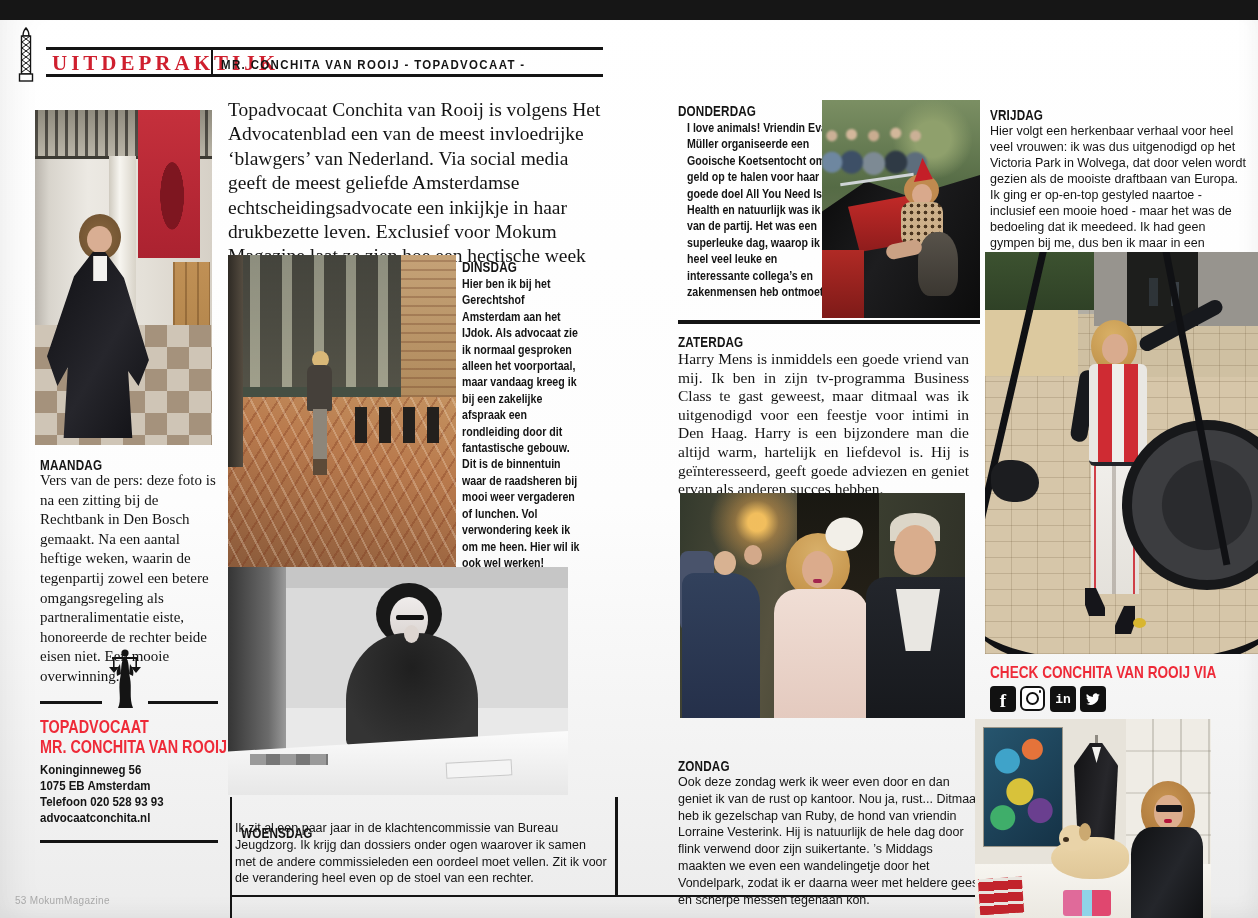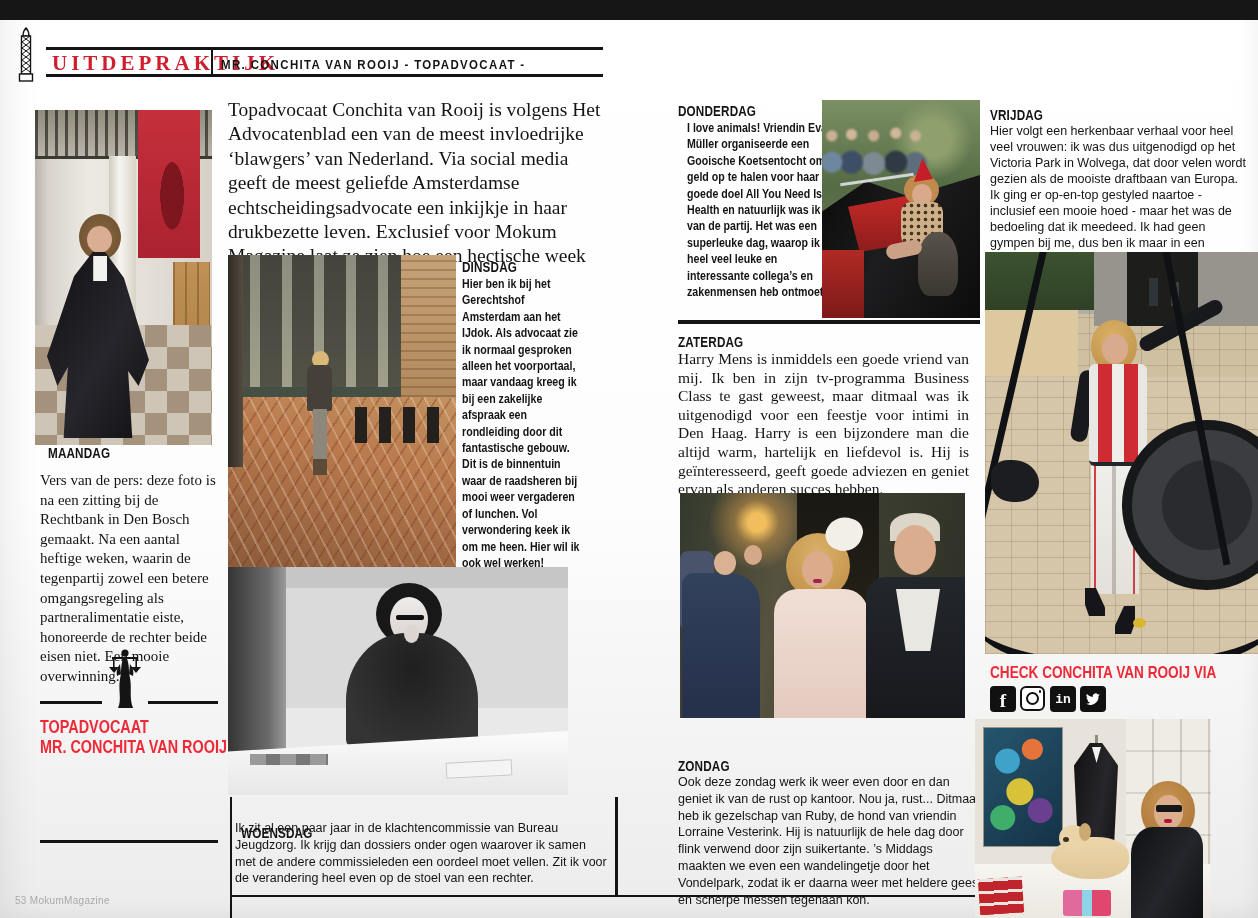--- a/index.html
+++ b/index.html
@@ -56,41 +56,49 @@
     <div class="el" style="left:58%;top:0;width:35%;height:148px;background:radial-gradient(ellipse 42% 50% at 55% 58%,#7e1620 0 45%,rgba(0,0,0,0) 46%),linear-gradient(#c5303c,#ab2230);"></div>
     <div class="el" style="left:42%;top:46px;width:15%;height:168px;background:linear-gradient(90deg,#cfcabf,#f7f5f0 40%,#d8d3c8);"></div>
     <div class="el" style="right:1%;top:152px;width:21%;height:148px;background:repeating-linear-gradient(90deg,rgba(90,55,20,.35) 0 2px,rgba(0,0,0,0) 2px 12px),linear-gradient(#c09055,#a97e45);"></div>
     <div class="el" style="left:0;bottom:0;width:100%;height:120px;background:repeating-conic-gradient(#a5927c 0% 25%,#cfc5b6 25% 50%) 0 0/44px 44px;"></div>
     <div class="el" style="left:44px;top:104px;width:42px;height:46px;border-radius:50%;background:radial-gradient(#8a6840,#6b4e2e);"></div>
     <div class="el" style="left:52px;top:116px;width:25px;height:27px;border-radius:50%;background:#d9ae93;"></div>
     <div class="el" style="left:12px;top:142px;width:104px;height:186px;background:linear-gradient(120deg,#101014,#26262c 55%,#101014);clip-path:polygon(44% 0,56% 0,74% 14%,98% 58%,88% 72%,78% 64%,82% 100%,16% 100%,20% 62%,10% 72%,0 56%,26% 13%);"></div>
     <div class="el" style="left:58px;top:146px;width:13px;height:25px;background:#f3f2ef;border-left:1px solid #c9c6c0;"></div>
   </div>
 
-  <div class="abs" style="left:40px;top:444px;margin-left:8px;"><span class="day-h">MAANDAG</span></div>
+  <div class="abs" style="left:40px;top:456px;"><span class="day-h">MAANDAG</span></div>
   <div class="abs serif" style="left:40px;top:471px;width:182px;font-size:15px;line-height:19.6px;">Vers van de pers: deze foto is na een zitting bij de Rechtbank in Den Bosch gemaakt. Na een aantal heftige weken, waarin de tegenpartij zowel een betere omgangsregeling als partneralimentatie eiste, honoreerde de rechter beide eisen niet. Een mooie overwinning.</div>
 
   <div class="rule" style="left:40px;top:701px;width:62px;height:2.5px;"></div>
   <div class="rule" style="left:148px;top:701px;width:70px;height:2.5px;"></div>
   <svg class="abs" style="left:106px;top:646px;" width="38" height="64" viewBox="0 0 38 64">
     <g fill="#141414">
       <circle cx="19" cy="7" r="3.6"></circle>
       <rect x="6" y="11" width="26" height="2"></rect>
       <rect x="7" y="13" width="1.6" height="8"></rect>
       <path d="M3 21 L13 21 L8 27 Z"></path>
       <rect x="29.4" y="13" width="1.6" height="8"></rect>
       <path d="M25 21 L35 21 L30 27 Z"></path>
       <path d="M19 10 C14 16 16 24 14 33 C12 44 16 54 12 62 L27 62 C23 52 26 42 24 32 C22 22 24 16 19 10 Z"></path>
       <path d="M14 18 C11 22 10 26 11 30 L15 28 Z"></path>
       <path d="M24 18 C27 22 28 26 27 30 L23 28 Z"></path>
     </g>
   </svg>
 
   <div class="abs" style="left:40px;top:718px;color:#ee2a38;"><span class="red-h">TOPADVOCAAT</span></div>
   <div class="abs" style="left:40px;top:738px;color:#ee2a38;text-align:center;"><span class="red-h">MR. CONCHITA VAN ROOIJ</span></div>
+  <div class="abs" style="left:40px;top:762px;width:180px;">
+    <div class="cond-b" style="width:225px;font-size:13.5px;line-height:16px;">
+      <div>Koninginneweg 56</div>
+      <div>1075 EB Amsterdam</div>
+      <div>Telefoon 020 528 93 93</div>
+      <div>advocaatconchita.nl</div>
+    </div>
+  </div>
   <div class="rule" style="left:40px;top:840px;width:178px;height:2.5px;"></div>
 
   <div class="abs serif" style="left:228px;top:98px;width:382px;font-size:19.5px;line-height:24.4px;">Topadvocaat Conchita van Rooij is volgens Het Advocatenblad een van de meest invloedrijke ‘blawgers’ van Nederland. Via social media geeft de meest geliefde Amsterdamse echtscheidingsadvocate een inkijkje in haar drukbezette leven. Exclusief voor Mokum Magazine laat ze zien hoe een hectische week eruit ziet.</div>
 
   <div class="ph" style="left:228px;top:255px;width:228px;height:314px;background:repeating-linear-gradient(63deg,rgba(255,240,220,.25) 0 2px,rgba(0,0,0,0) 2px 12px),repeating-linear-gradient(-57deg,rgba(120,50,25,.3) 0 2px,rgba(0,0,0,0) 2px 12px),linear-gradient(15deg,#8a5a3a,#b97a4d 40%,#caa06b 75%,#b8875a);">
     <div class="el" style="left:0;top:0;width:76%;height:132px;border-bottom:10px solid #454f43;background:repeating-linear-gradient(90deg,rgba(25,30,28,.5) 0 22px,rgba(190,200,180,.38) 22px 32px),linear-gradient(#6f6a5d,#8d8672);"></div>
     <div class="el" style="right:0;top:0;width:24%;height:142px;background:repeating-linear-gradient(0deg,rgba(90,40,20,.25) 0 2px,rgba(0,0,0,0) 2px 9px),linear-gradient(#c5a277,#b08a5c);"></div>
     <div class="el" style="left:0;top:0;width:15px;height:212px;background:linear-gradient(90deg,#2e2a24,#554c40);"></div>
     <div class="el" style="right:6px;top:152px;width:95px;height:36px;background:repeating-linear-gradient(90deg,#23201d 0 12px,rgba(0,0,0,0) 12px 24px);"></div>
     <div class="el" style="left:84px;top:96px;width:17px;height:17px;border-radius:50%;background:#d9b878;"></div>

